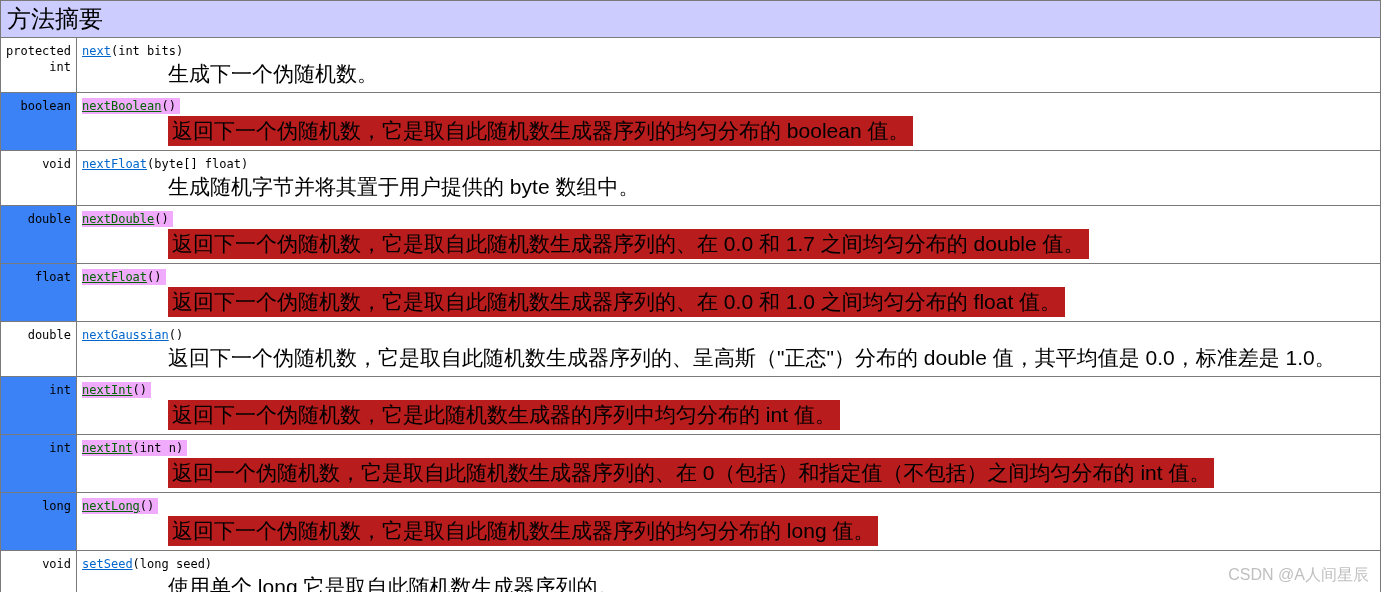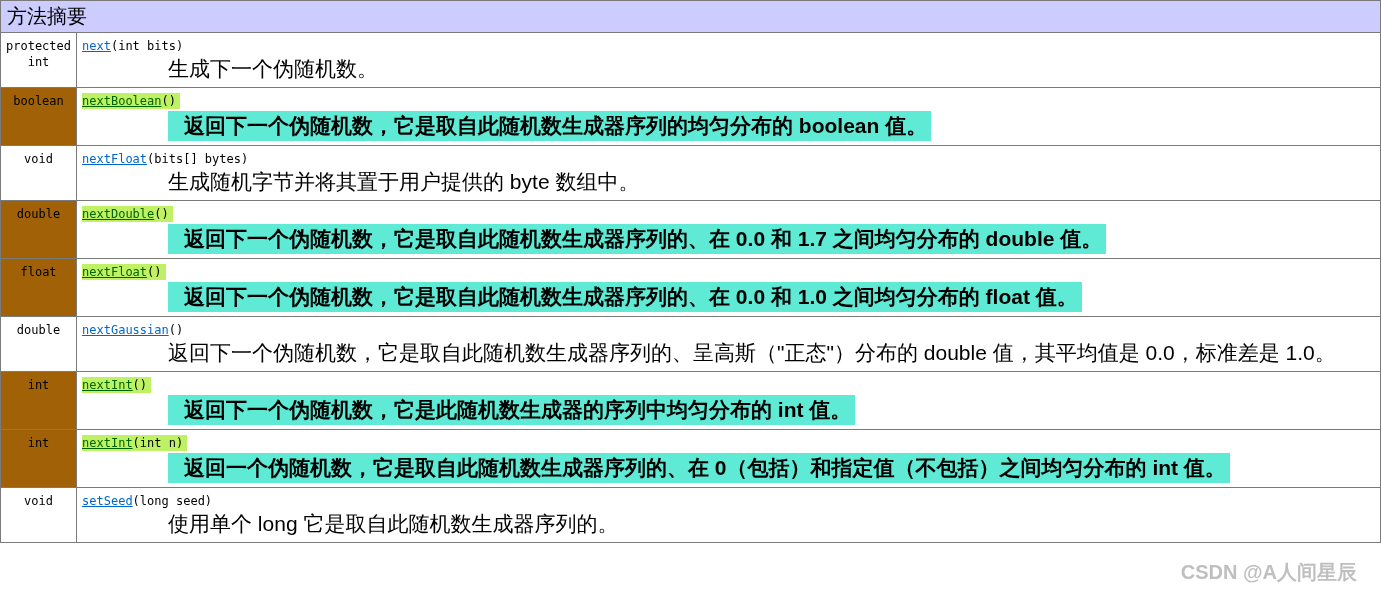--- a/index.html
+++ b/index.html
@@ -13,34 +13,34 @@
       background: #ffffff;
       width: 1381px;
     }
     .summary-table {
       width: 100%;
       border-collapse: collapse;
       border: 1px solid #7a7a7a;
     }
     .table-header {
       background-color: #ccccff;
-      font-size: 20px;
+      font-size: 24px;
       font-weight: normal;
       text-align: left;
       padding: 2px 6px;
       border: 1px solid #7a7a7a;
     }
     .method-row td {
       border: 1px solid #7a7a7a;
       vertical-align: top;
       padding: 4px 5px;
     }
     .modifier-cell {
       width: 70px;
-      text-align: center;
+      text-align: right;
       font-family: Consolas, Monaco, monospace;
       font-size: 12px;
       vertical-align: top;
       padding-top: 6px !important;
       line-height: 1.3;
     }
     .method-cell {
       padding: 4px 5px;
     }
     .method-sig {
@@ -54,44 +54,42 @@
     }
     .method-params {
       color: #000;
     }
     .method-desc {
       margin-left: 86px;
       margin-top: 2px;
       font-size: 21px;
     }
     .highlighted .modifier-cell {
-      background-color: #a16207;
+      background-color: #3b82f6;
     }
     .hl-box {
-      background-color: #bef264;
+      background-color: #f0abfc;
       display: inline-block;
       padding: 1px 4px 1px 0;
     }
     .hl-box .method-link {
       color: #006400;
     }
     .highlighted .desc-hl {
-      background-color: #5eead4;
+      background-color: #b91c1c;
       display: inline-block;
-      padding: 1px 4px 1px 16px;
-      font-weight: bold;
+      padding: 1px 4px 1px 4px;
     }
     .watermark {
       position: fixed;
-      right: 24px;
+      right: 12px;
       bottom: 6px;
       color: #bfbfbf;
-      font-size: 20px;
+      font-size: 16px;
       pointer-events: none;
-      font-weight: bold;
     }
   </style>
 </head>
 <body>
 
 <table class="summary-table">
   <thead>
     <tr>
       <th class="table-header" colspan="2">方法摘要</th>
     </tr>
@@ -101,21 +99,21 @@
         <td class="modifier-cell" style="white-space: pre-line;">protected
  int</td>
         <td class="method-cell"><span class="method-sig"><a class="method-link" href="#">next</a><span class="method-params">(int bits)</span></span><div class="method-desc">生成下一个伪随机数。</div></td>
       </tr>
       <tr class="method-row highlighted">
         <td class="modifier-cell" style="white-space: pre-line;">boolean</td>
         <td class="method-cell"><span class="method-sig hl-box"><a class="method-link" href="#">nextBoolean</a><span class="method-params">()</span></span><div class="method-desc"><span class="desc-hl">返回下一个伪随机数，它是取自此随机数生成器序列的均匀分布的 boolean 值。</span></div></td>
       </tr>
       <tr class="method-row">
         <td class="modifier-cell" style="white-space: pre-line;">void</td>
-        <td class="method-cell"><span class="method-sig"><a class="method-link" href="#">nextFloat</a><span class="method-params">(bits[] bytes)</span></span><div class="method-desc">生成随机字节并将其置于用户提供的 byte 数组中。</div></td>
+        <td class="method-cell"><span class="method-sig"><a class="method-link" href="#">nextFloat</a><span class="method-params">(byte[] float)</span></span><div class="method-desc">生成随机字节并将其置于用户提供的 byte 数组中。</div></td>
       </tr>
       <tr class="method-row highlighted">
         <td class="modifier-cell" style="white-space: pre-line;">double</td>
         <td class="method-cell"><span class="method-sig hl-box"><a class="method-link" href="#">nextDouble</a><span class="method-params">()</span></span><div class="method-desc"><span class="desc-hl">返回下一个伪随机数，它是取自此随机数生成器序列的、在 0.0 和 1.7 之间均匀分布的 double 值。</span></div></td>
       </tr>
       <tr class="method-row highlighted">
         <td class="modifier-cell" style="white-space: pre-line;">float</td>
         <td class="method-cell"><span class="method-sig hl-box"><a class="method-link" href="#">nextFloat</a><span class="method-params">()</span></span><div class="method-desc"><span class="desc-hl">返回下一个伪随机数，它是取自此随机数生成器序列的、在 0.0 和 1.0 之间均匀分布的 float 值。</span></div></td>
       </tr>
       <tr class="method-row">
@@ -123,20 +121,24 @@
         <td class="method-cell"><span class="method-sig"><a class="method-link" href="#">nextGaussian</a><span class="method-params">()</span></span><div class="method-desc">返回下一个伪随机数，它是取自此随机数生成器序列的、呈高斯（"正态"）分布的 double 值，其平均值是 0.0，标准差是 1.0。</div></td>
       </tr>
       <tr class="method-row highlighted">
         <td class="modifier-cell" style="white-space: pre-line;">int</td>
         <td class="method-cell"><span class="method-sig hl-box"><a class="method-link" href="#">nextInt</a><span class="method-params">()</span></span><div class="method-desc"><span class="desc-hl">返回下一个伪随机数，它是此随机数生成器的序列中均匀分布的 int 值。</span></div></td>
       </tr>
       <tr class="method-row highlighted">
         <td class="modifier-cell" style="white-space: pre-line;">int</td>
         <td class="method-cell"><span class="method-sig hl-box"><a class="method-link" href="#">nextInt</a><span class="method-params">(int n)</span></span><div class="method-desc"><span class="desc-hl">返回一个伪随机数，它是取自此随机数生成器序列的、在 0（包括）和指定值（不包括）之间均匀分布的 int 值。</span></div></td>
       </tr>
+      <tr class="method-row highlighted">
+        <td class="modifier-cell" style="white-space: pre-line;">long</td>
+        <td class="method-cell"><span class="method-sig hl-box"><a class="method-link" href="#">nextLong</a><span class="method-params">()</span></span><div class="method-desc"><span class="desc-hl">返回下一个伪随机数，它是取自此随机数生成器序列的均匀分布的 long 值。</span></div></td>
+      </tr>
       <tr class="method-row">
         <td class="modifier-cell" style="white-space: pre-line;">void</td>
         <td class="method-cell"><span class="method-sig"><a class="method-link" href="#">setSeed</a><span class="method-params">(long seed)</span></span><div class="method-desc">使用单个 long 它是取自此随机数生成器序列的。</div></td>
       </tr>
     </tbody>
 </table>
 
 <div class="watermark">CSDN @A人间星辰</div>
 
 </body></html>

